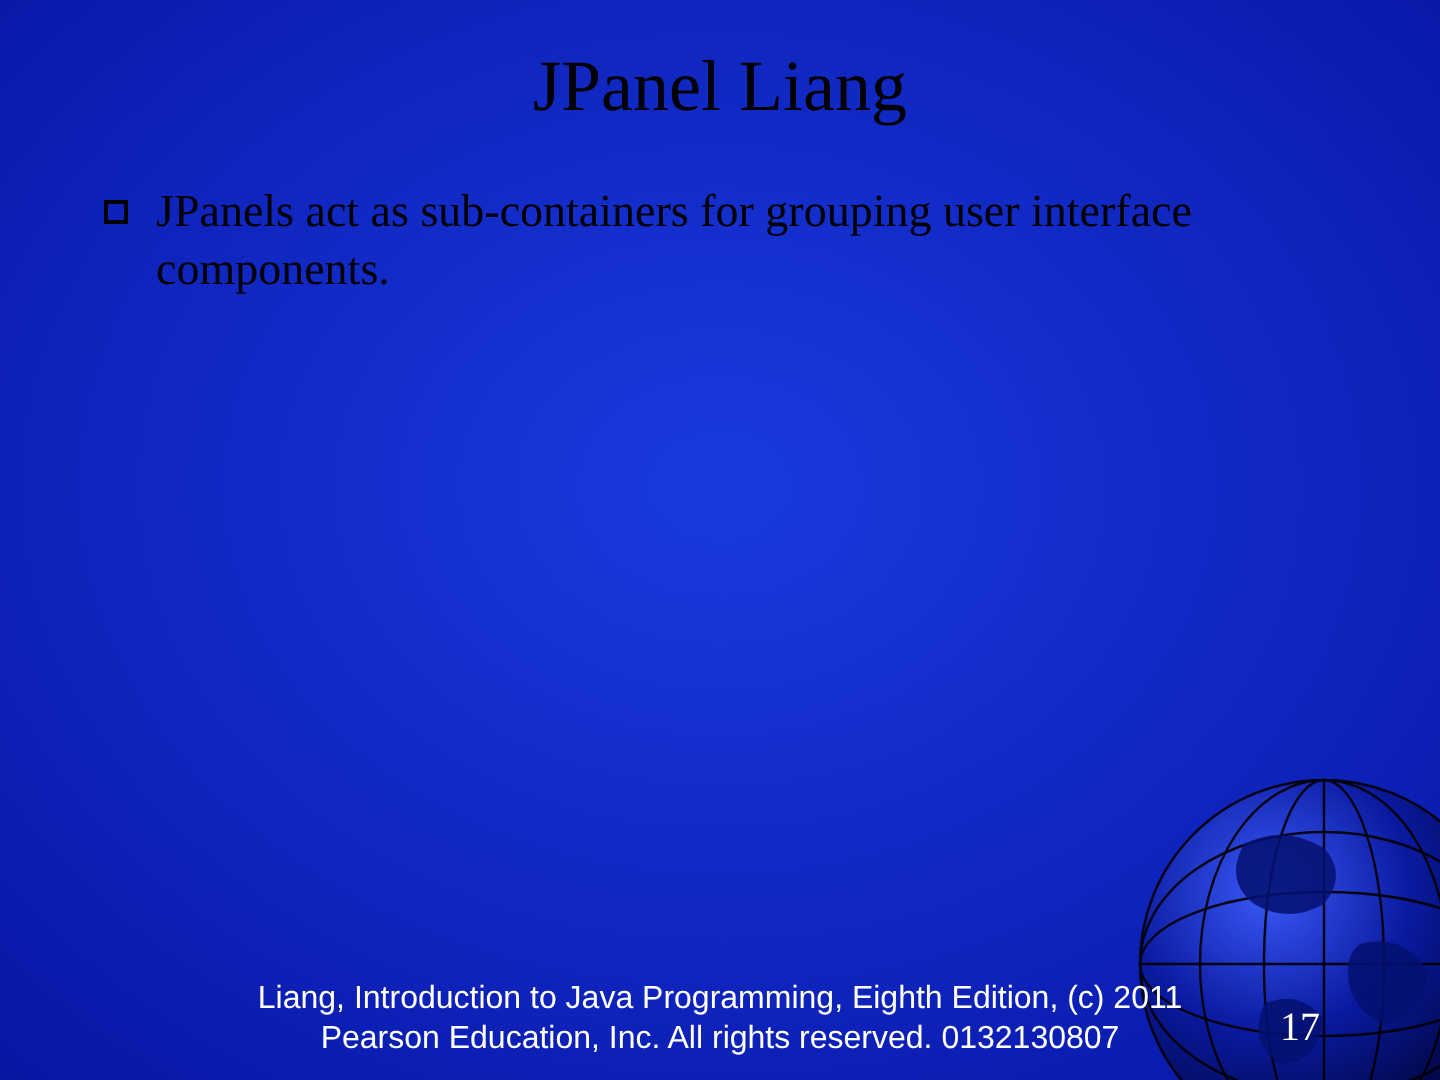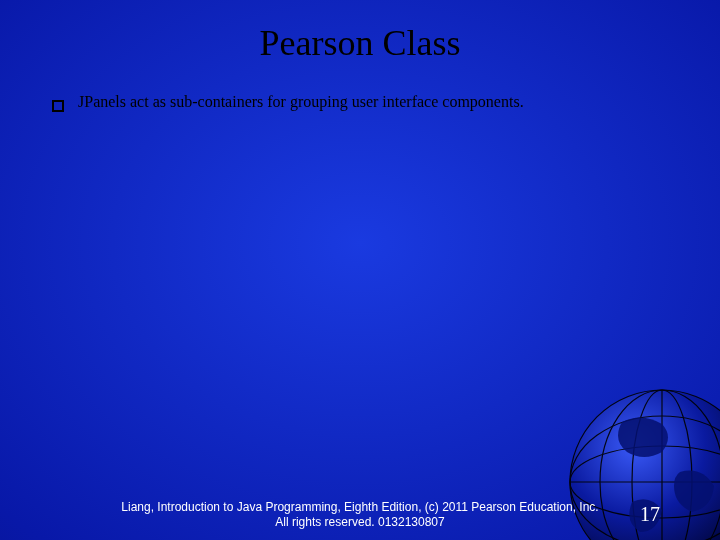--- a/index.html
+++ b/index.html
@@ -19,21 +19,21 @@
     padding-top: 22px;
     padding-bottom: 10px;
   }
   .content {
     padding: 18px 50px 0 52px;
   }
   .bullet-item {
     display: flex;
     align-items: flex-start;
     margin-bottom: 20px;
-    font-size: 16px;
+    font-size: 23px;
     line-height: 1.26;
   }
   .bullet-box {
     width: 12px;
     height: 12px;
     border: 2px solid #000;
     margin-top: 8px;
     margin-right: 14px;
     flex-shrink: 0;
     background: transparent;
@@ -41,21 +41,21 @@
   .bullet-text {
     flex: 1;
   }
   .footer {
     position: absolute;
     bottom: 10px;
     left: 0;
     right: 0;
     text-align: center;
     font-family: Arial, Helvetica, sans-serif;
-    font-size: 12px;
+    font-size: 16px;
     color: #fff;
     line-height: 1.25;
     padding: 0 120px;
   }
   .page-num {
     position: absolute;
     bottom: 14px;
     right: 60px;
     font-family: "Times New Roman", Times, serif;
     font-size: 20px;
@@ -68,21 +68,21 @@
     width: 200px;
     height: 200px;
     pointer-events: none;
   }
 </style>
 </head>
 <body>
 
 <div class="slide">
 
-  <h1 class="title">Pearson Class</h1>
+  <h1 class="title">JPanel Liang</h1>
 
   <div class="content">
 
     <div class="bullet-item">
       <span class="bullet-box"></span>
       <span class="bullet-text">JPanels act as sub-containers for grouping user interface components.</span>
     </div>
 
 
 

